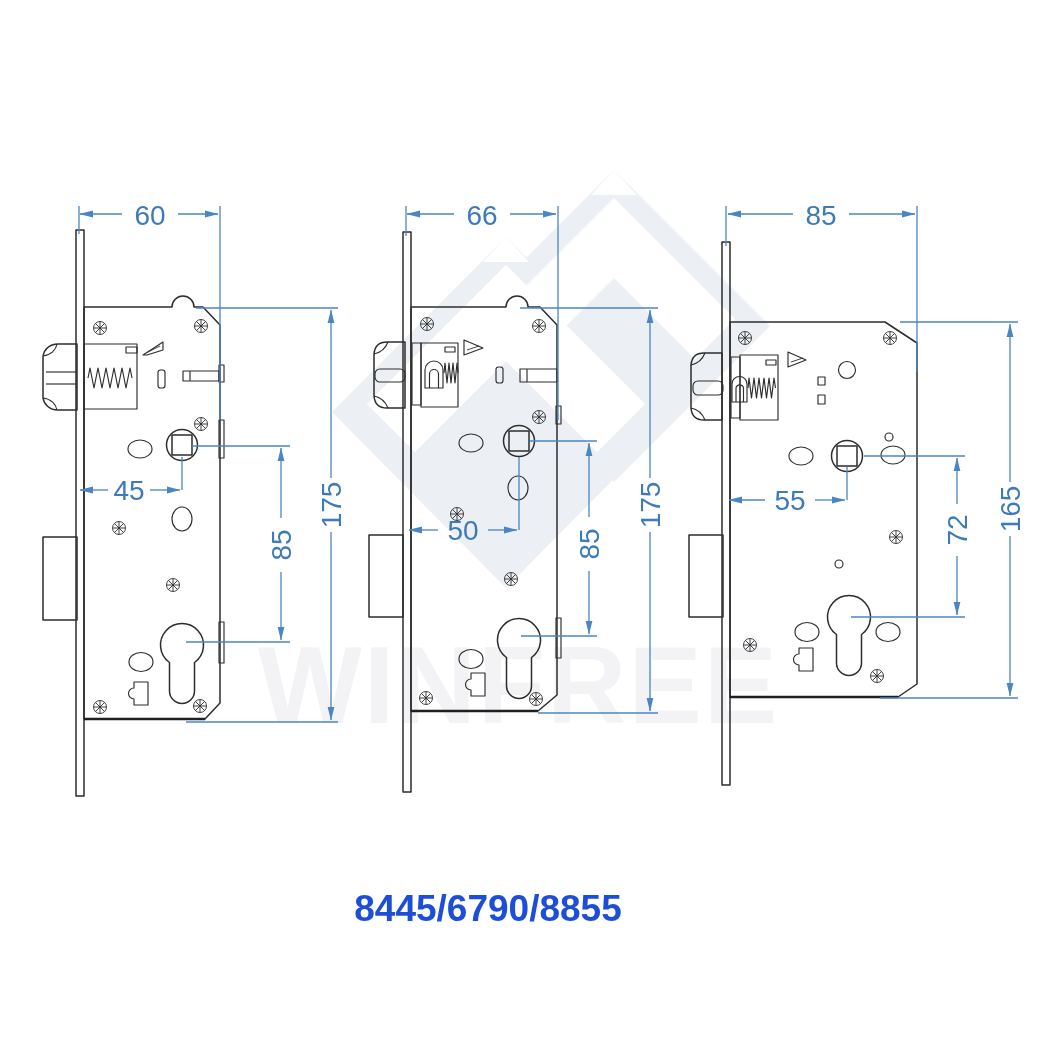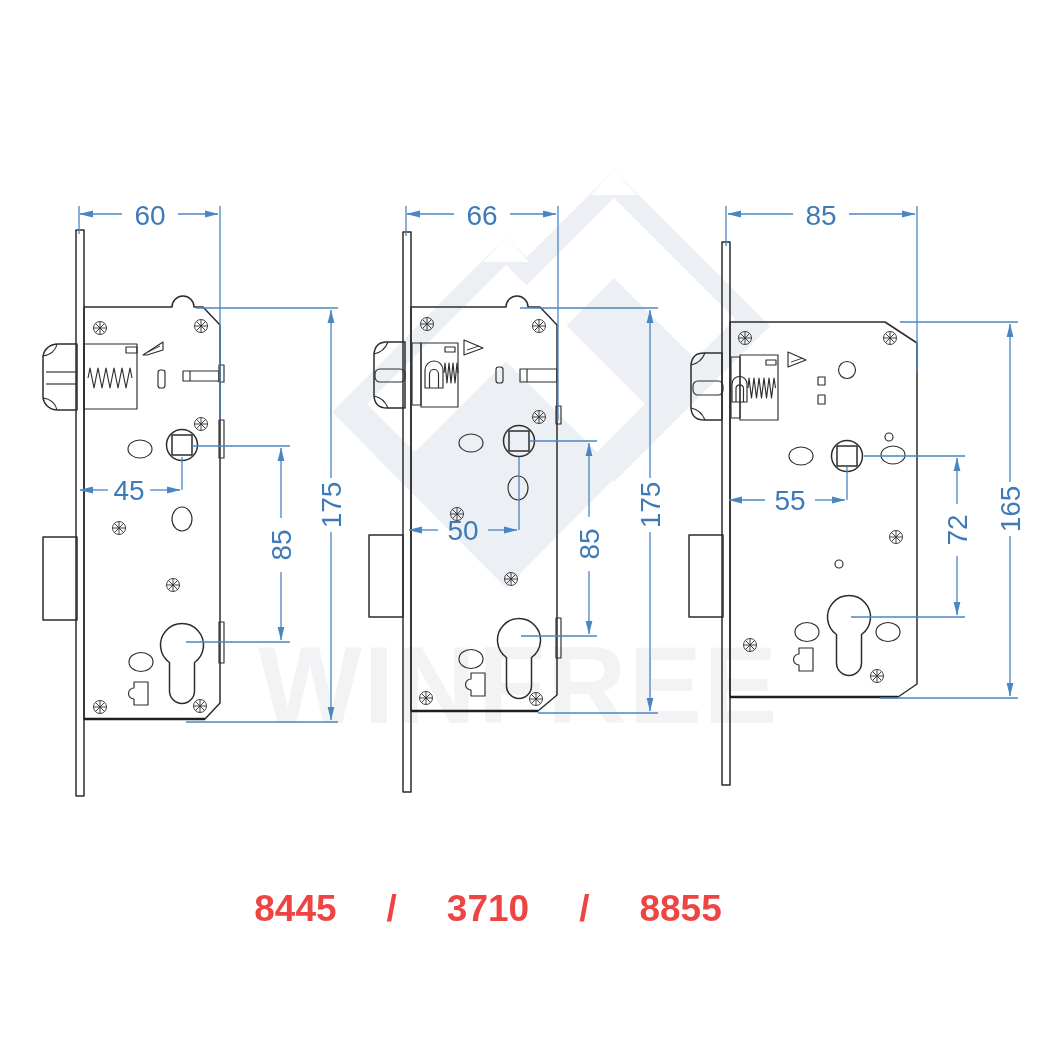--- a/index.html
+++ b/index.html
@@ -19,22 +19,22 @@
            text-anchor:middle; dominant-baseline:central; }
 
   
   .wm-shape { fill:#ecf0f5; }
   .wm-cut   { fill:#ffffff; }
   .wm-text  { font-family:"Liberation Sans", sans-serif; font-weight:bold; font-size:110px;
               letter-spacing:2px; fill:#f3f3f5; }
 
   
   .footer { position:absolute; top:888px; left:0; width:976px; display:flex;
-            justify-content:center; align-items:baseline; gap:50px;
-            font-size:37px; font-weight:bold; color:#ef4444; }
+            justify-content:center; align-items:baseline; 
+            font-size:37px; font-weight:bold; color:#1d4ed8; }
   .footer .sep { font-weight:bold; }
 </style>
 </head>
 <body>
 
 <div class="canvas">
 
 <svg class="draw" width="1060" height="1060" viewBox="0 0 1060 1060">
   <defs>
     <marker id="arr" viewBox="0 0 14 8" refX="13.5" refY="4" markerWidth="14" markerHeight="8" orient="auto" markerUnits="userSpaceOnUse">
@@ -273,18 +273,18 @@
     <line x1="851" y1="617" x2="965" y2="617" class="dl"></line>
     <line x1="957" y1="504" x2="957" y2="458" class="dl" marker-end="url(#arr)"></line>
     <line x1="957" y1="556" x2="957" y2="615" class="dl" marker-end="url(#arr)"></line>
     <text class="dimt" transform="rotate(-90 957 530)" x="957" y="530">72</text>
   </g>
 </svg>
 
 <div class="footer">
   <span>8445</span>
   <span class="sep">/</span>
-  <span>3710</span>
+  <span>6790</span>
   <span class="sep">/</span>
   <span>8855</span>
 </div>
 
 </div>
 
 </body></html>

